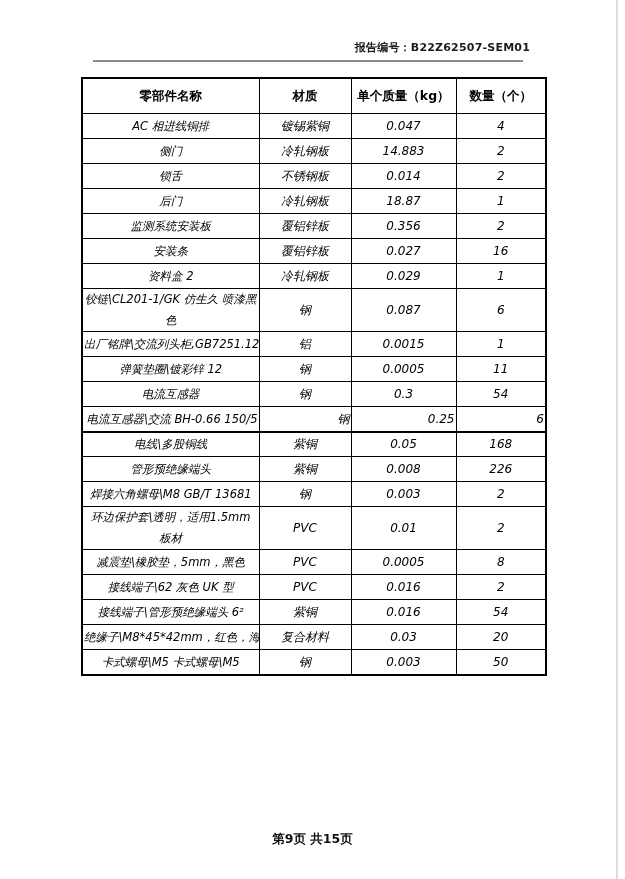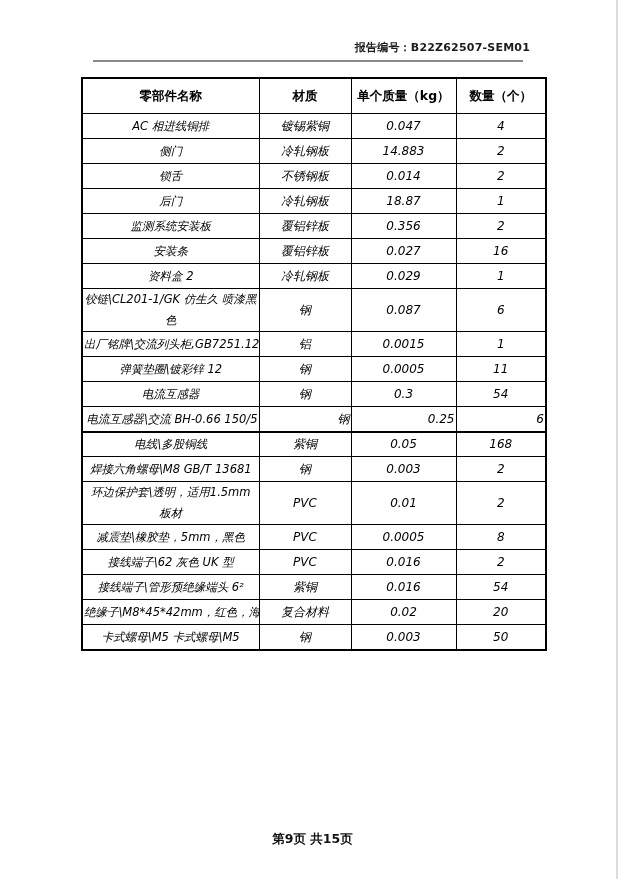--- a/index.html
+++ b/index.html
@@ -188,20 +188,26 @@
           <td class="col-mass">0.25</td>
           <td class="col-qty">6</td>
         </tr>
         <tr class="row">
           <td class="col-name">电线\多股铜线</td>
           <td class="col-material">紫铜</td>
           <td class="col-mass">0.05</td>
           <td class="col-qty">168</td>
         </tr>
         <tr class="row">
+          <td class="col-name">管形预绝缘端头</td>
+          <td class="col-material">紫铜</td>
+          <td class="col-mass">0.008</td>
+          <td class="col-qty">226</td>
+        </tr>
+        <tr class="row">
           <td class="col-name">焊接六角螺母\M8 GB/T 13681</td>
           <td class="col-material">钢</td>
           <td class="col-mass">0.003</td>
           <td class="col-qty">2</td>
         </tr>
         <tr class="row tall">
           <td class="col-name">环边保护套\透明，适用1.5mm 板材</td>
           <td class="col-material">PVC</td>
           <td class="col-mass">0.01</td>
           <td class="col-qty">2</td>
@@ -220,21 +226,21 @@
         </tr>
         <tr class="row">
           <td class="col-name">接线端子\管形预绝缘端头 6²</td>
           <td class="col-material">紫铜</td>
           <td class="col-mass">0.016</td>
           <td class="col-qty">54</td>
         </tr>
         <tr class="row">
           <td class="col-name">绝缘子\M8*45*42mm，红色，海坦</td>
           <td class="col-material">复合材料</td>
-          <td class="col-mass">0.02</td>
+          <td class="col-mass">0.03</td>
           <td class="col-qty">20</td>
         </tr>
         <tr class="row">
           <td class="col-name">卡式螺母\M5 卡式螺母\M5</td>
           <td class="col-material">钢</td>
           <td class="col-mass">0.003</td>
           <td class="col-qty">50</td>
         </tr>
       </tbody>
   </table>

